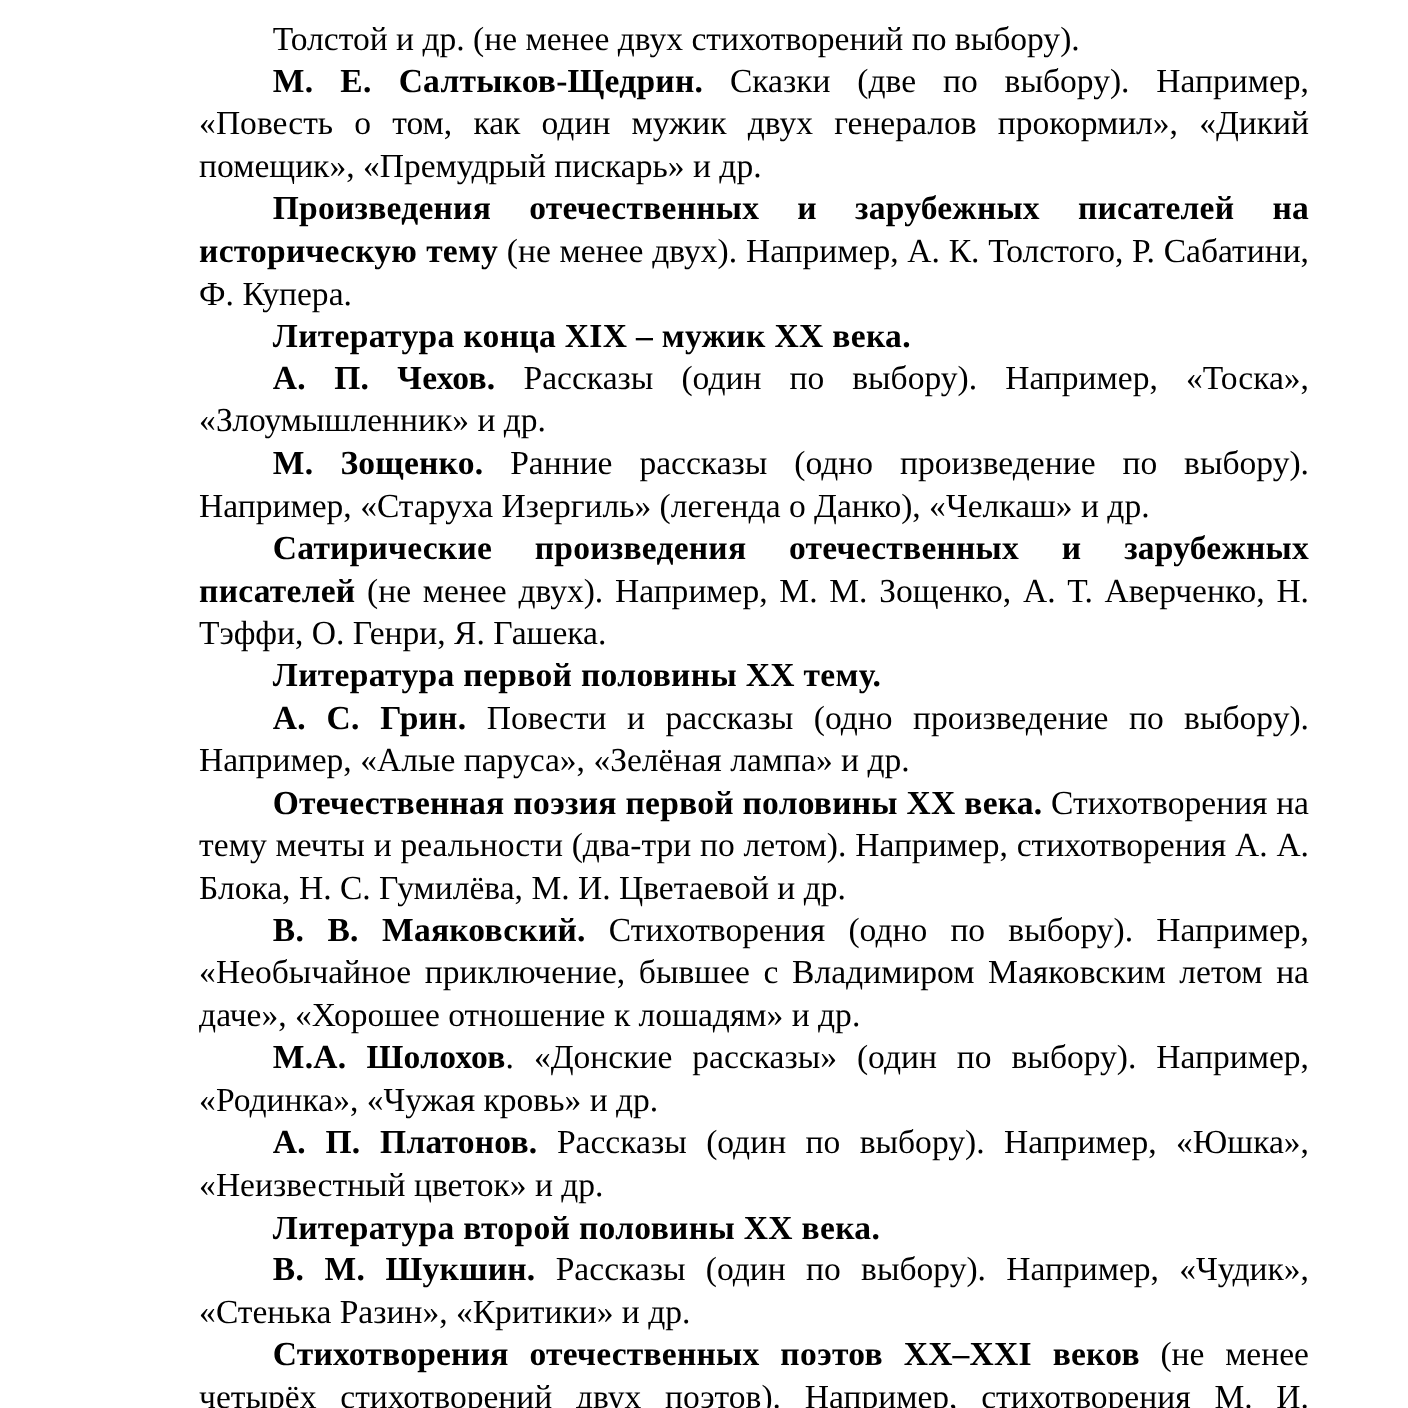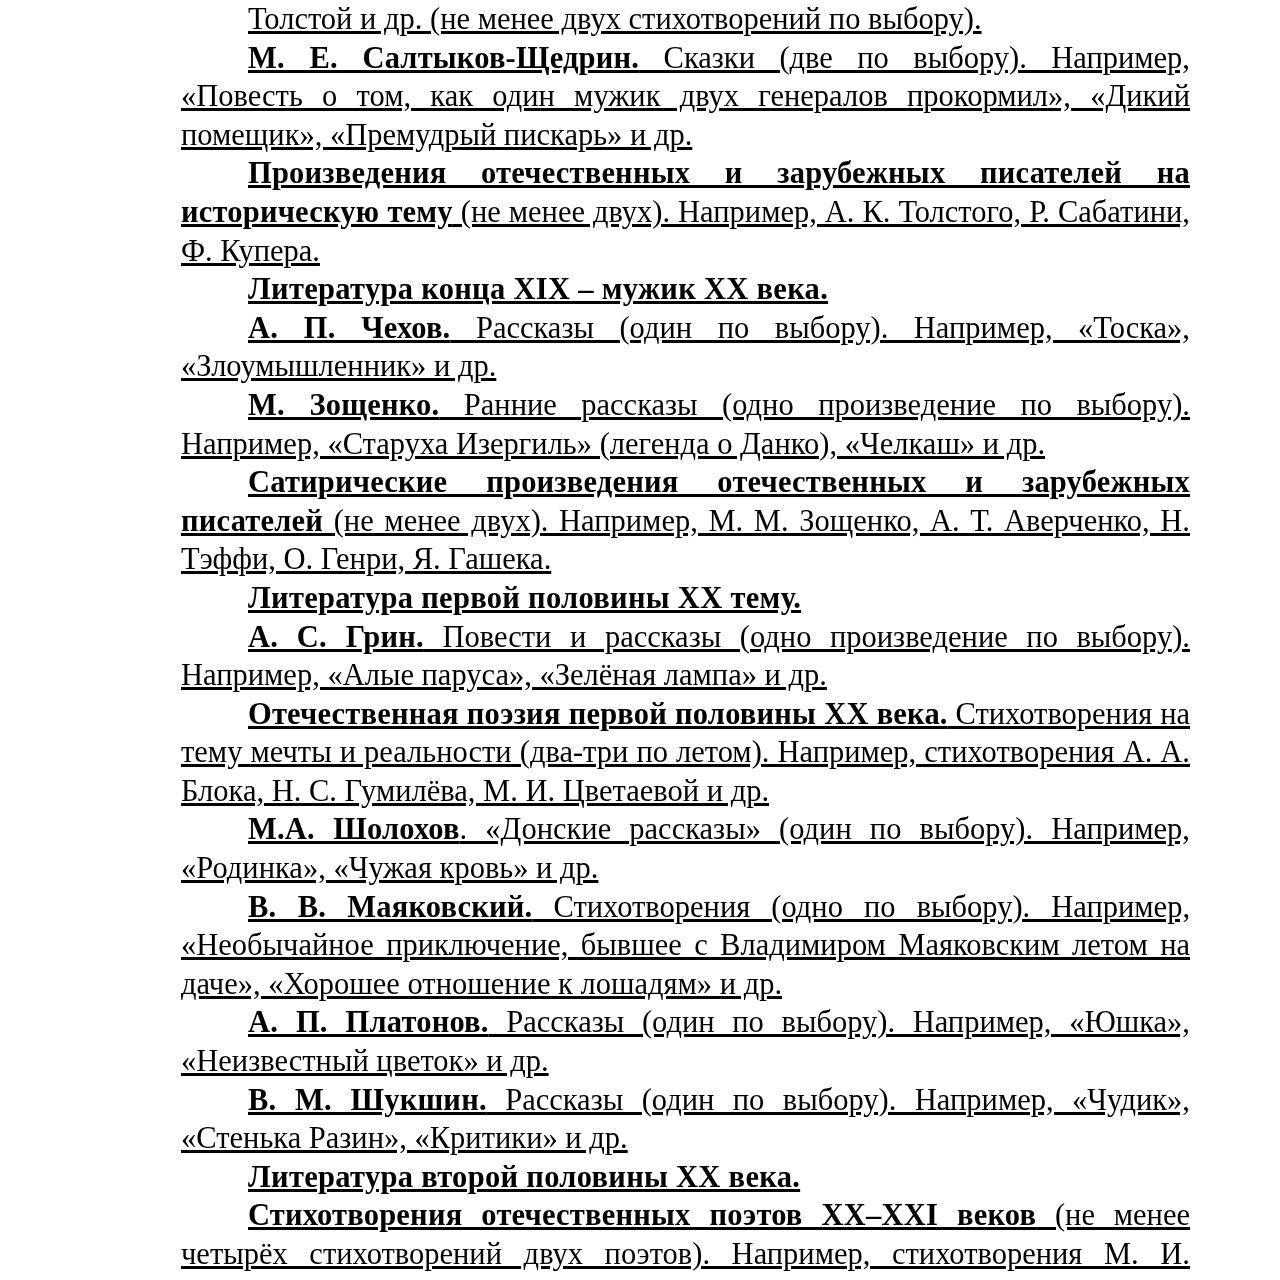--- a/index.html
+++ b/index.html
@@ -16,23 +16,22 @@
     color: #000000;
     -webkit-font-smoothing: antialiased;
   }
   .page {
     position: relative;
     width: 1280px;
     height: 1280px;
     box-sizing: border-box;
     padding-left: 181px;
     padding-right: 90px;
-    padding-top: 0px;
+    padding-top: 16px;
     overflow: hidden;
-    text-decoration: underline;
   }
   .doc-body {
     width: 1009px;
     font-size: 30.5px;
     line-height: 38.6px;
     text-align: justify;
     text-justify: inter-word;
     hyphens: none;
   }
   p.para {
@@ -65,20 +64,20 @@
       <p class="para"><span>Толстой и др. (не менее двух стихотворений по выбору).</span></p>
       <p class="para"><b class="nm spaced">М. Е. Салтыков-Щедрин.</b><span> Сказки (две по выбору). Например, «Повесть о том, как один мужик двух генералов прокормил», «Дикий помещик», «Премудрый пискарь» и др.</span></p>
       <p class="para"><b class="nm spaced">Произведения отечественных и зарубежных писателей на историческую тему</b><span> (не менее двух). Например, А. К. Толстого, Р. Сабатини, Ф. Купера.</span></p>
       <p class="para heading-para"><b class="hd spaced">Литература конца XIX – мужик XX века.</b></p>
       <p class="para"><b class="nm spaced">А. П. Чехов.</b><span> Рассказы (один по выбору). Например, «Тоска», «Злоумышленник» и др.</span></p>
       <p class="para"><b class="nm spaced">М. Зощенко.</b><span> Ранние рассказы (одно произведение по выбору). Например, «Старуха Изергиль» (легенда о Данко), «Челкаш» и др.</span></p>
       <p class="para"><b class="nm spaced">Сатирические произведения отечественных и зарубежных писателей</b><span> (не менее двух). Например, М. М. Зощенко, А. Т. Аверченко, Н. Тэффи, О. Генри, Я. Гашека.</span></p>
       <p class="para heading-para"><b class="hd spaced">Литература первой половины XX тему.</b></p>
       <p class="para"><b class="nm spaced">А. С. Грин.</b><span> Повести и рассказы (одно произведение по выбору). Например, «Алые паруса», «Зелёная лампа» и др.</span></p>
       <p class="para"><b class="nm spaced">Отечественная поэзия первой половины XX века.</b><span> Стихотворения на тему мечты и реальности (два-три по летом). Например, стихотворения А. А. Блока, Н. С. Гумилёва, М. И. Цветаевой и др.</span></p>
+      <p class="para"><b class="nm spaced">В. В. Маяковский.</b><span> Стихотворения (одно по выбору). Например, «Необычайное приключение, бывшее с Владимиром Маяковским летом на даче», «Хорошее отношение к лошадям» и др.</span></p>
       <p class="para"><b class="nm spaced">М.А. Шолохов</b><span>. «Донские рассказы» (один по выбору). Например, «Родинка», «Чужая кровь» и др.</span></p>
-      <p class="para"><b class="nm spaced">В. В. Маяковский.</b><span> Стихотворения (одно по выбору). Например, «Необычайное приключение, бывшее с Владимиром Маяковским летом на даче», «Хорошее отношение к лошадям» и др.</span></p>
       <p class="para"><b class="nm spaced">А. П. Платонов.</b><span> Рассказы (один по выбору). Например, «Юшка», «Неизвестный цветок» и др.</span></p>
+      <p class="para heading-para"><b class="hd spaced">Литература второй половины XX века.</b></p>
       <p class="para"><b class="nm spaced">В. М. Шукшин.</b><span> Рассказы (один по выбору). Например, «Чудик», «Стенька Разин», «Критики» и др.</span></p>
-      <p class="para heading-para"><b class="hd spaced">Литература второй половины XX века.</b></p>
       <p class="para"><b class="nm spaced">Стихотворения отечественных поэтов XX–XXI веков</b><span> (не менее четырёх стихотворений двух поэтов). Например, стихотворения М. И. Цветаевой, Е. А. Евтушенко, Б. А. Ахмадулиной, Ю. Д. Левитанского и др.</span></p>
     </div>
 </div>
 
 </body></html>

